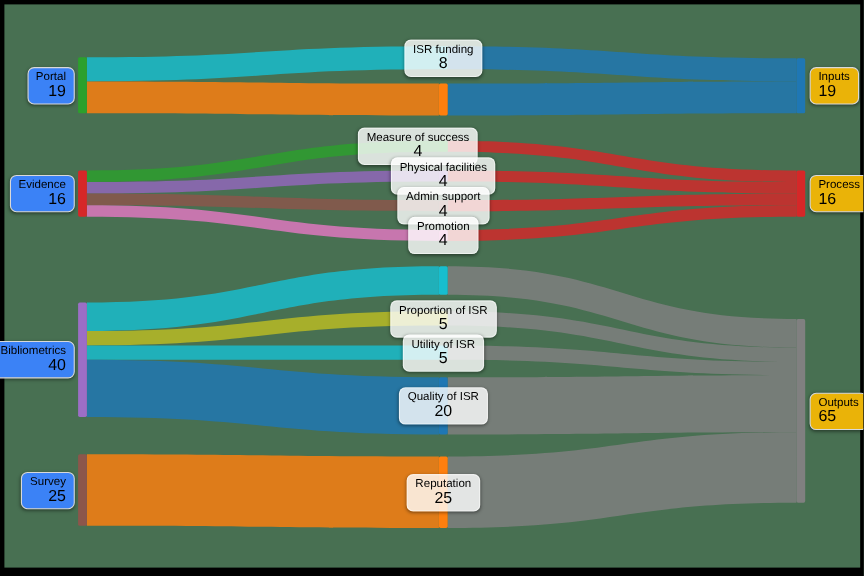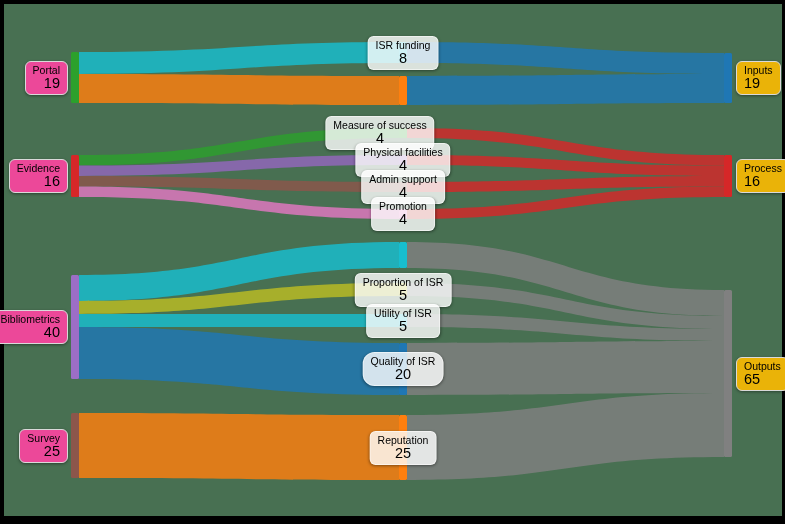--- a/index.html
+++ b/index.html
@@ -8,21 +8,21 @@
     font-family:"Liberation Sans",sans-serif;overflow:hidden;
   }
   #sankey-svg{position:absolute;left:0;top:0;}
   #labels{position:absolute;left:0;top:0;width:785px;height:524px;pointer-events:none;}
   .label{
     position:absolute;border-radius:6px;padding:2px 7px 3px 7px;
     box-shadow:0 1px 3px rgba(0,0,0,.4);white-space:nowrap;color:#000;
   }
   .label .name{font-size:10.5px;line-height:12px;}
   .label .value{font-size:14.5px;line-height:15px;}
-  .col-left{background:#ec4899;border:1px solid #d9d9d9;text-align:right;transform:translateY(-50%);}
+  .col-left{background:#3b82f6;border:1px solid #d9d9d9;text-align:right;transform:translateY(-50%);}
   .col-middle{background:rgba(255,255,255,.80);border:1px solid rgba(255,255,255,.55);text-align:center;transform:translate(-50%,-50%);}
   .col-right{background:#eab308;border:1px solid #d9d9d9;text-align:left;transform:translateY(-50%);}
 </style>
 </head>
 <body>
 
 <div id="frame">
   <svg id="sankey-svg" width="785" height="524">
       <rect x="4" y="4" width="778" height="512" fill="#487052"></rect>
       <path d="M79,52 C239,52 239,42 399,42 L399,63 C239,63 239,74 79,74 Z" fill="#17becf" fill-opacity="0.82"></path>
@@ -104,21 +104,21 @@
         <div class="value">4</div>
       </div>
       <div class="label col-middle" style="top: 289.5px; left: 403px;">
         <div class="name">Proportion of ISR</div>
         <div class="value">5</div>
       </div>
       <div class="label col-middle" style="top: 320.5px; left: 403px;">
         <div class="name">Utility of ISR</div>
         <div class="value">5</div>
       </div>
-      <div class="label col-middle" style="top: 369px; left: 403px; border-radius: 12px;">
+      <div class="label col-middle" style="top: 369px; left: 403px;">
         <div class="name">Quality of ISR</div>
         <div class="value">20</div>
       </div>
       <div class="label col-middle" style="top: 447.5px; left: 403px;">
         <div class="name">Reputation</div>
         <div class="value">25</div>
       </div>
       <div class="label col-right" style="top: 78px; left: 736px;">
         <div class="name">Inputs</div>
         <div class="value">19</div>

